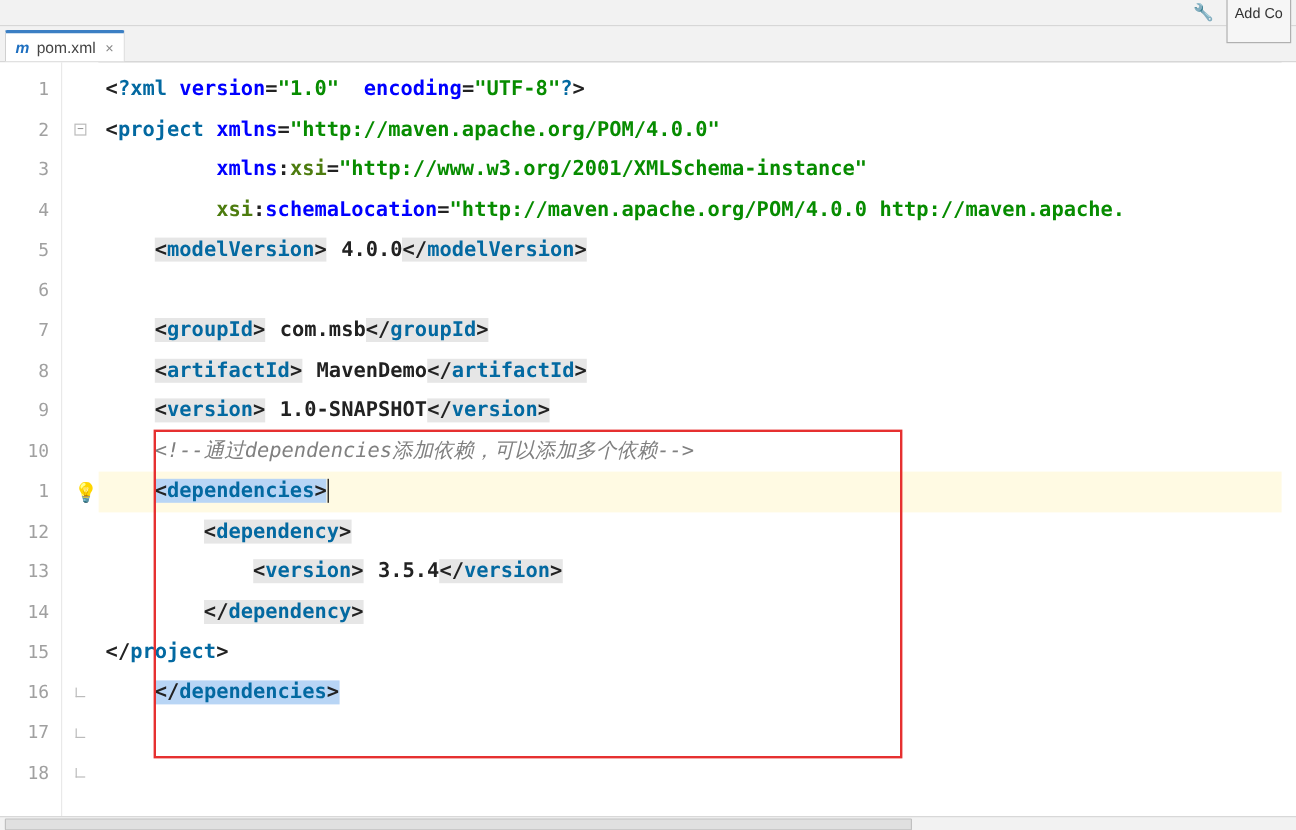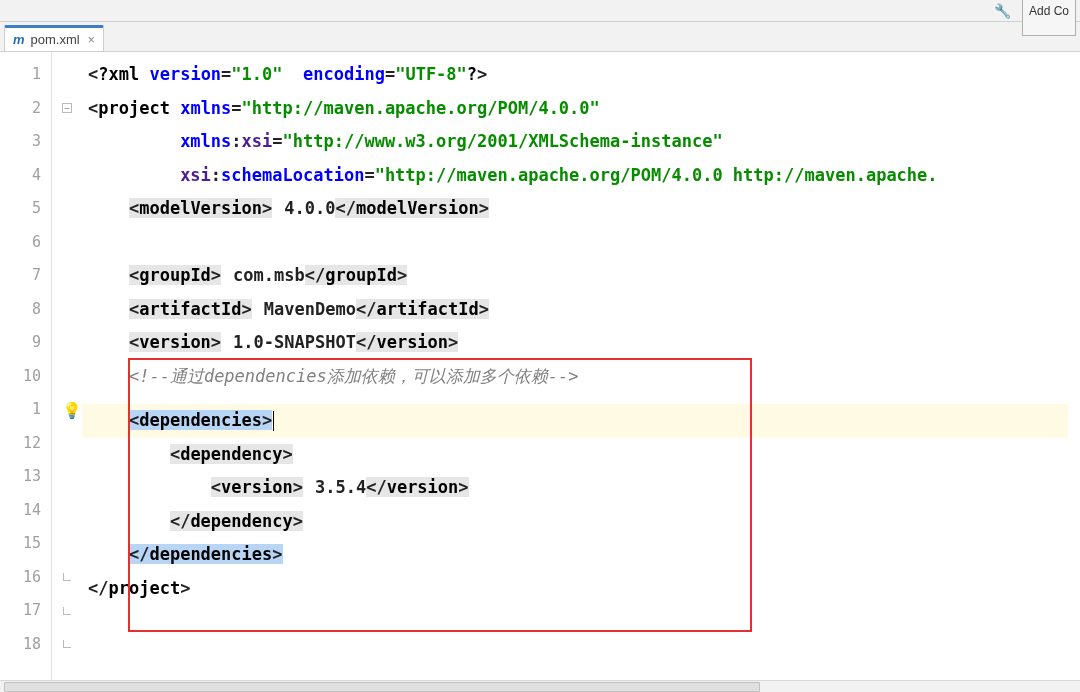--- a/index.html
+++ b/index.html
@@ -108,25 +108,24 @@
     white-space: nowrap;
   }
   .code .line {
     height: 33.5px;
     line-height: 33.5px;
     padding-left: 6px;
     position: relative;
   }
   .line.current {
     background: #fffae3;
-    margin-top: 11px;
-  }
-  .t-tag { color: #000000; font-weight: 700; }
+  }
+  .t-tag { color: #0369a1; font-weight: 700; }
   .t-attr { color: #0000ff; font-weight: 700; }
-  .t-ns { color: #4c1d95; font-weight: 700; }
+  .t-ns { color: #4d7c0f; font-weight: 700; }
   .t-string { color: #078c00; font-weight: 700; }
   .t-text { color: #222; font-weight: 700; margin-left: 12px; }
   .t-comment { color: #808080; font-style: italic; }
   .t-punct { color: #222; font-weight: 700; }
   .t-hl { background: #e6e6e6; }
   .t-sel { background: #b8d5f5; }
   .caret {
     display: inline-block;
     width: 1px;
     height: 20px;
@@ -313,25 +312,25 @@
 
     <div class="line">
       &nbsp;&nbsp;&nbsp;&nbsp;&nbsp;&nbsp;&nbsp;&nbsp;&nbsp;&nbsp;&nbsp;&nbsp;<span class="t-hl"><span class="t-punct">&lt;</span><span class="t-tag">version</span><span class="t-punct">&gt;</span></span><span class="t-text">3.5.4</span><span class="t-hl"><span class="t-punct">&lt;/</span><span class="t-tag">version</span><span class="t-punct">&gt;</span></span>
     </div>
 
     <div class="line">
       &nbsp;&nbsp;&nbsp;&nbsp;&nbsp;&nbsp;&nbsp;&nbsp;<span class="t-hl"><span class="t-punct">&lt;/</span><span class="t-tag">dependency</span><span class="t-punct">&gt;</span></span>
     </div>
 
     <div class="line">
+      <span class="t-punct">&lt;/</span><span class="t-tag">project</span><span class="t-punct">&gt;</span>
+    </div>
+
+    <div class="line">
       &nbsp;&nbsp;&nbsp;&nbsp;<span class="t-sel"><span class="t-punct">&lt;/</span><span class="t-tag">dependencies</span><span class="t-punct">&gt;</span></span>
-    </div>
-
-    <div class="line">
-      <span class="t-punct">&lt;/</span><span class="t-tag">project</span><span class="t-punct">&gt;</span>
     </div>
   </div>
 </div>
 
 <div class="red-box"></div>
 
 <div class="scrollbar-h">
   <div class="thumb"></div>
 </div>
 <div class="scrollbar-v"></div>

